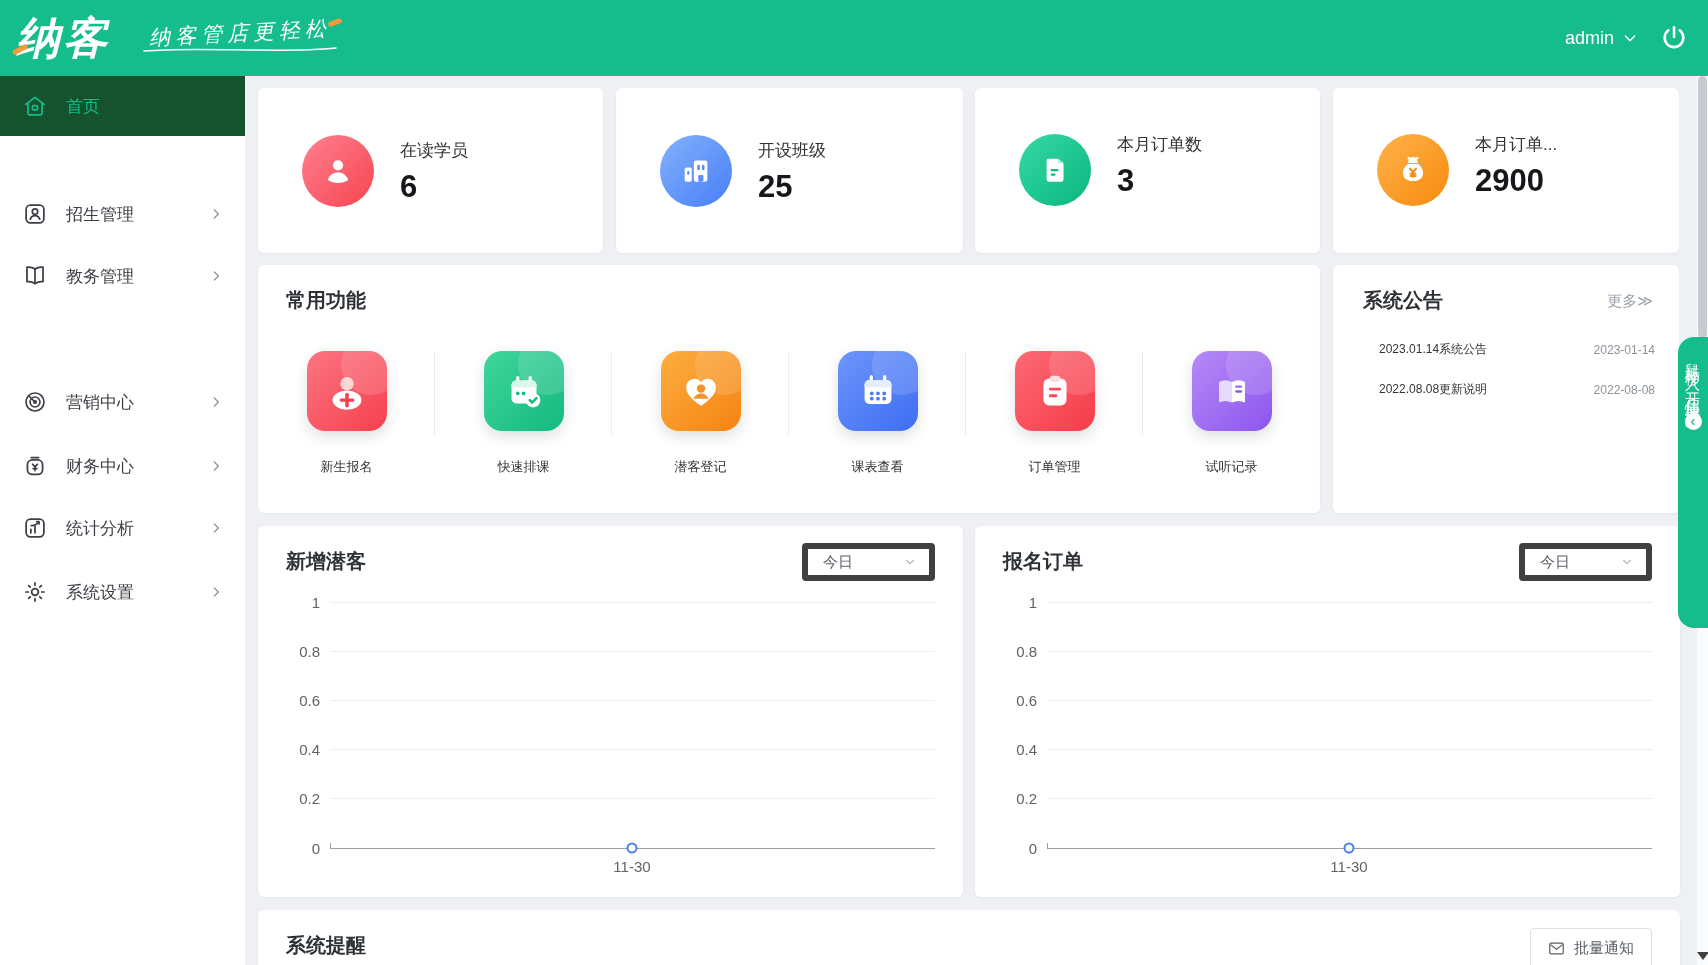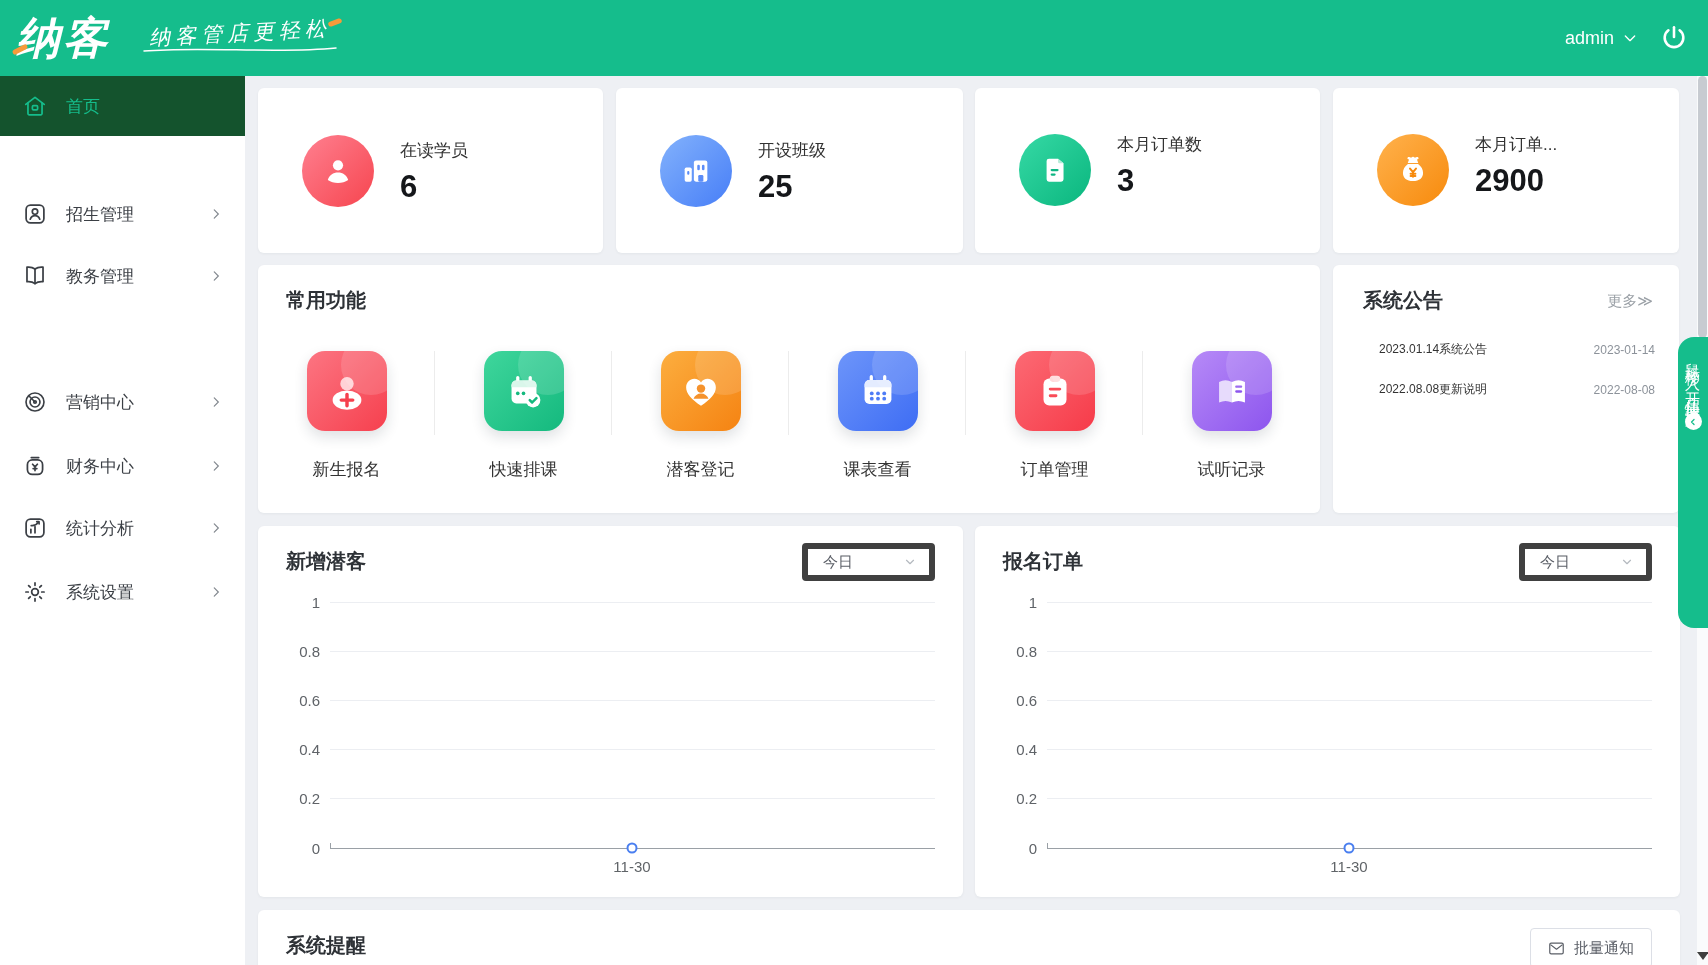--- a/index.html
+++ b/index.html
@@ -67,21 +67,21 @@
   .func-icon::before{
     content:"";position:absolute;right:-14px;top:-16px;width:60px;height:60px;
     border-radius:50%;background:rgba(255,255,255,.14);
   }
   .f-red{background:linear-gradient(135deg,#fc7582,#f6404e);}
   .f-green{background:linear-gradient(135deg,#3fd69c,#14b97e);}
   .f-orange{background:linear-gradient(135deg,#fcae3f,#f58312);}
   .f-blue{background:linear-gradient(135deg,#6d95fa,#3e6df4);}
   .f-red2{background:linear-gradient(135deg,#fc6a74,#f63b49);}
   .f-purple{background:linear-gradient(135deg,#b68af7,#8d55ee);}
-  .func-label{margin-top:27px;font-size:17px;color:#333;}
+  .func-label{margin-top:27px;font-size:13px;color:#333;}
   
   .ann-card{left:1333px;top:265px;width:346px;height:248px;}
   .ann-more{position:absolute;right:26px;top:27px;font-size:15px;color:#9aa0a6;cursor:pointer;}
   .ann-row{position:absolute;left:30px;right:24px;display:flex;justify-content:space-between;align-items:center;cursor:pointer;}
   .ann-row .ann-title{font-size:12px;color:#333;white-space:nowrap;margin-left:16px;}
   .ann-row .ann-date{font-size:12px;color:#8c929a;white-space:nowrap;}
   
   .chart-card{top:526px;width:705px;height:371px;}
   .chart-select{
     position:absolute;right:28px;top:17px;width:133px;height:38px;box-sizing:border-box;

